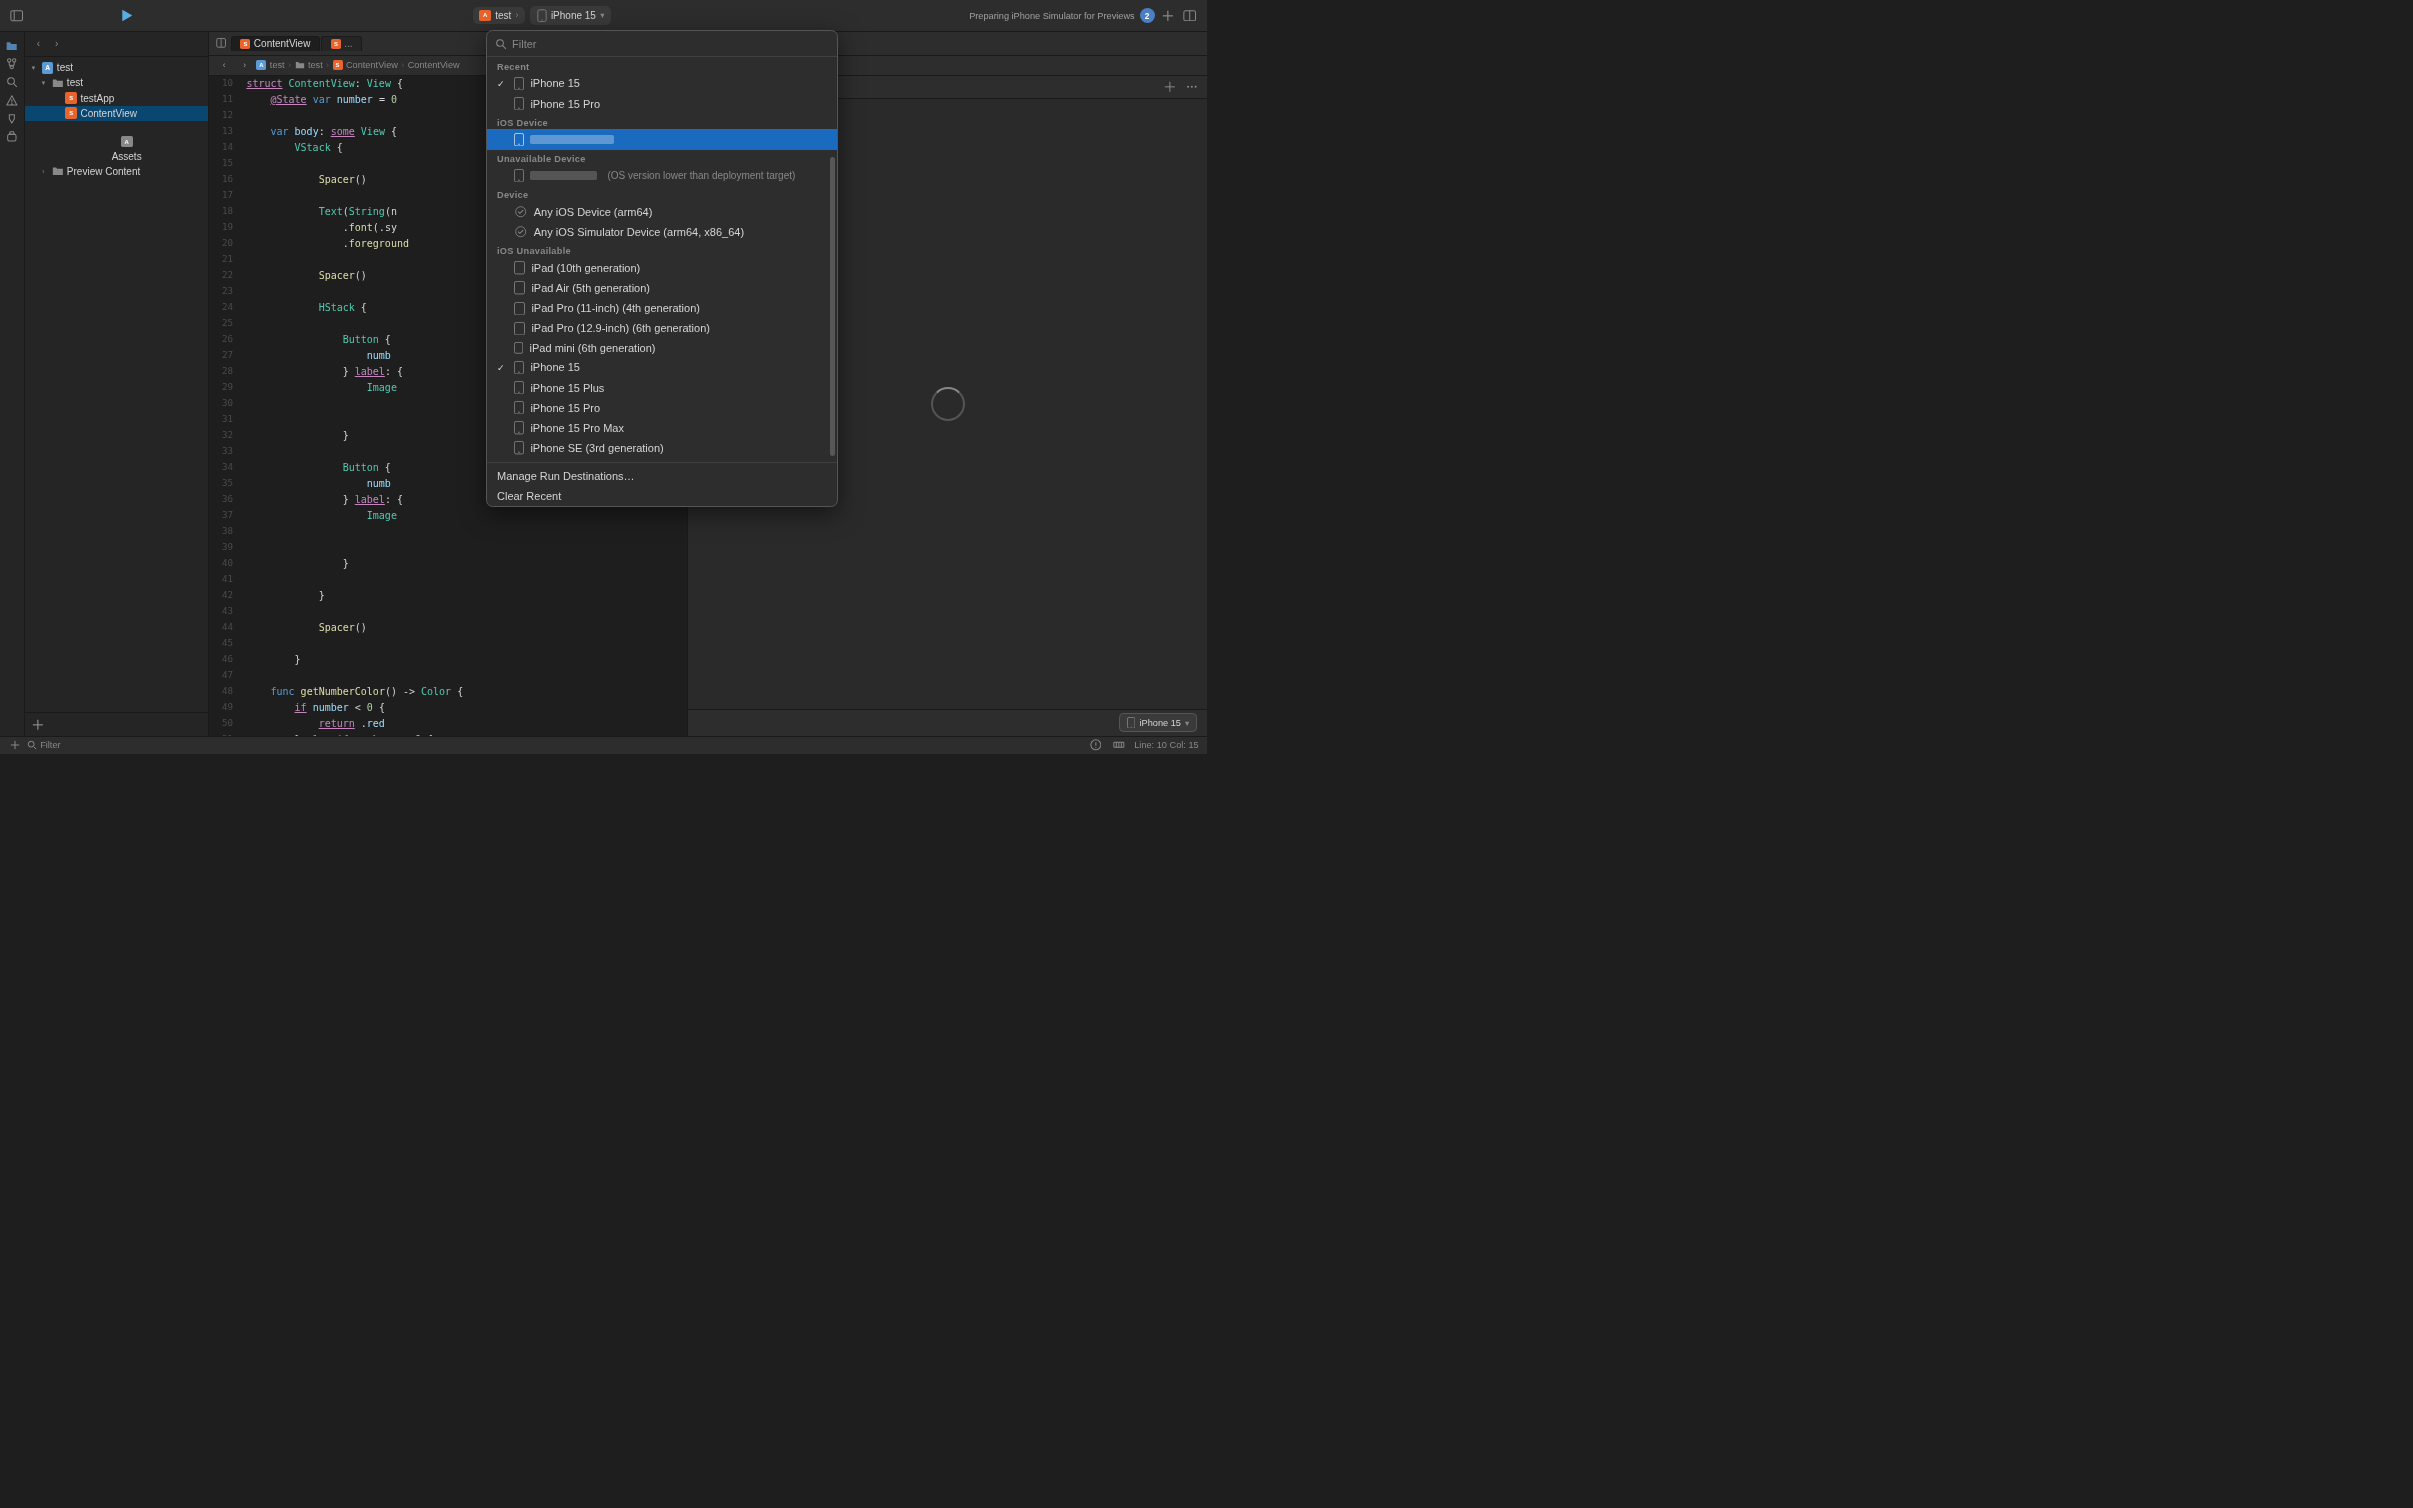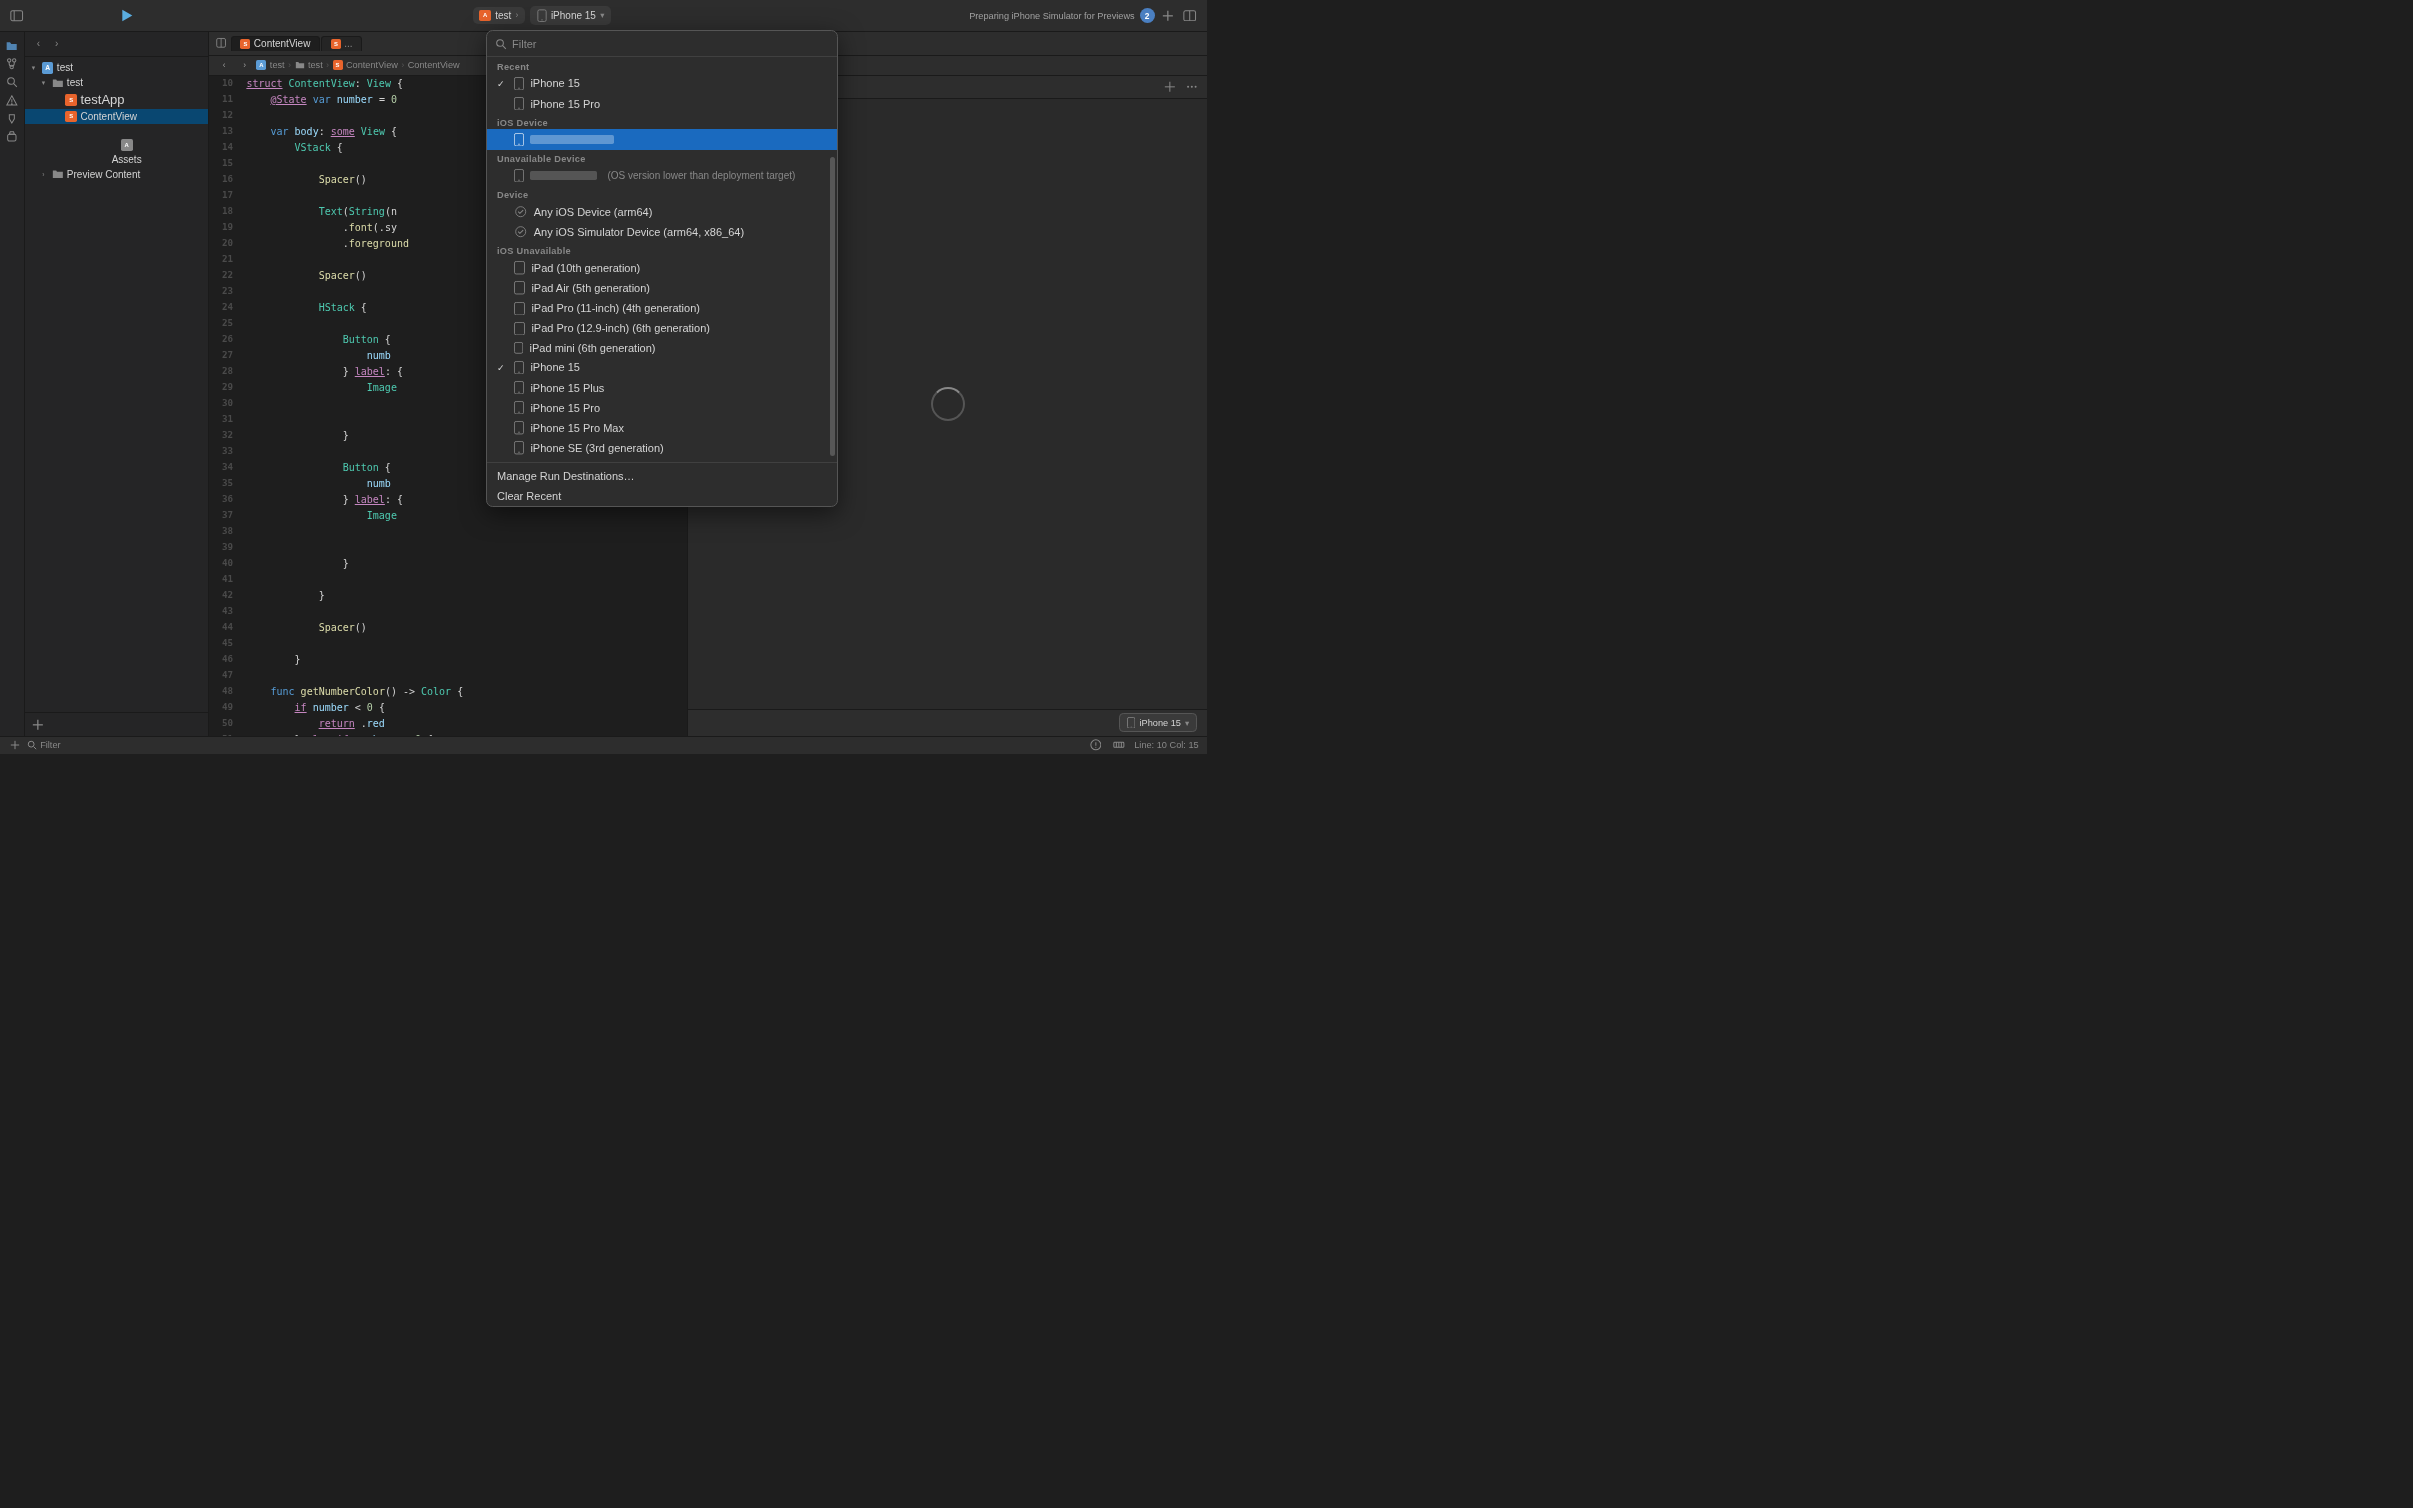--- a/index.html
+++ b/index.html
@@ -249,21 +249,20 @@
     }
     .line-num {
       width: 34px;
       min-width: 34px;
       text-align: right;
       padding-right: 10px;
       color: #4a4a4a;
       font-size: 9.2px;
       user-select: none;
       line-height: 1.6;
-      font-weight: bold;
     }
     .line-code {
       flex: 1;
       padding-left: 3.4px;
       white-space: pre;
       color: #d4d4d4;
     }
 
     
     .kw { color: #c586c0; text-decoration: underline; }
@@ -583,21 +582,21 @@
         <div class="tree-disclosure">▾</div>
         <svg width="11.7" height="11.7" viewBox="0 0 14 14">
           <path d="M1 3h4l1 1.5h7v7.5H1z" fill="#888"></path>
         </svg>
         <span style="font-size:10px; color:#d4d4d4;">test</span>
       </div>
 
       <div class="tree-item" style="padding-left: 27px;">
         <div class="tree-disclosure" style="width:10px;"></div>
         <div class="xcode-file-icon swift-icon">S</div>
-        <span style="font-size:13px; color:#d4d4d4;">testApp</span>
+        <span style="font-size:10px; color:#d4d4d4;">testApp</span>
       </div>
 
       <div class="tree-item selected" style="padding-left: 27px;">
         <div class="tree-disclosure" style="width:10px;"></div>
         <div class="xcode-file-icon swift-icon">S</div>
         <span style="font-size:10px; color:#d4d4d4;">ContentView</span>
       </div>
 
       <div class="tree-item" style="padding-left: 27px; flex-direction: column;">
         <div class="tree-disclosure" style="width:10px;"></div>

